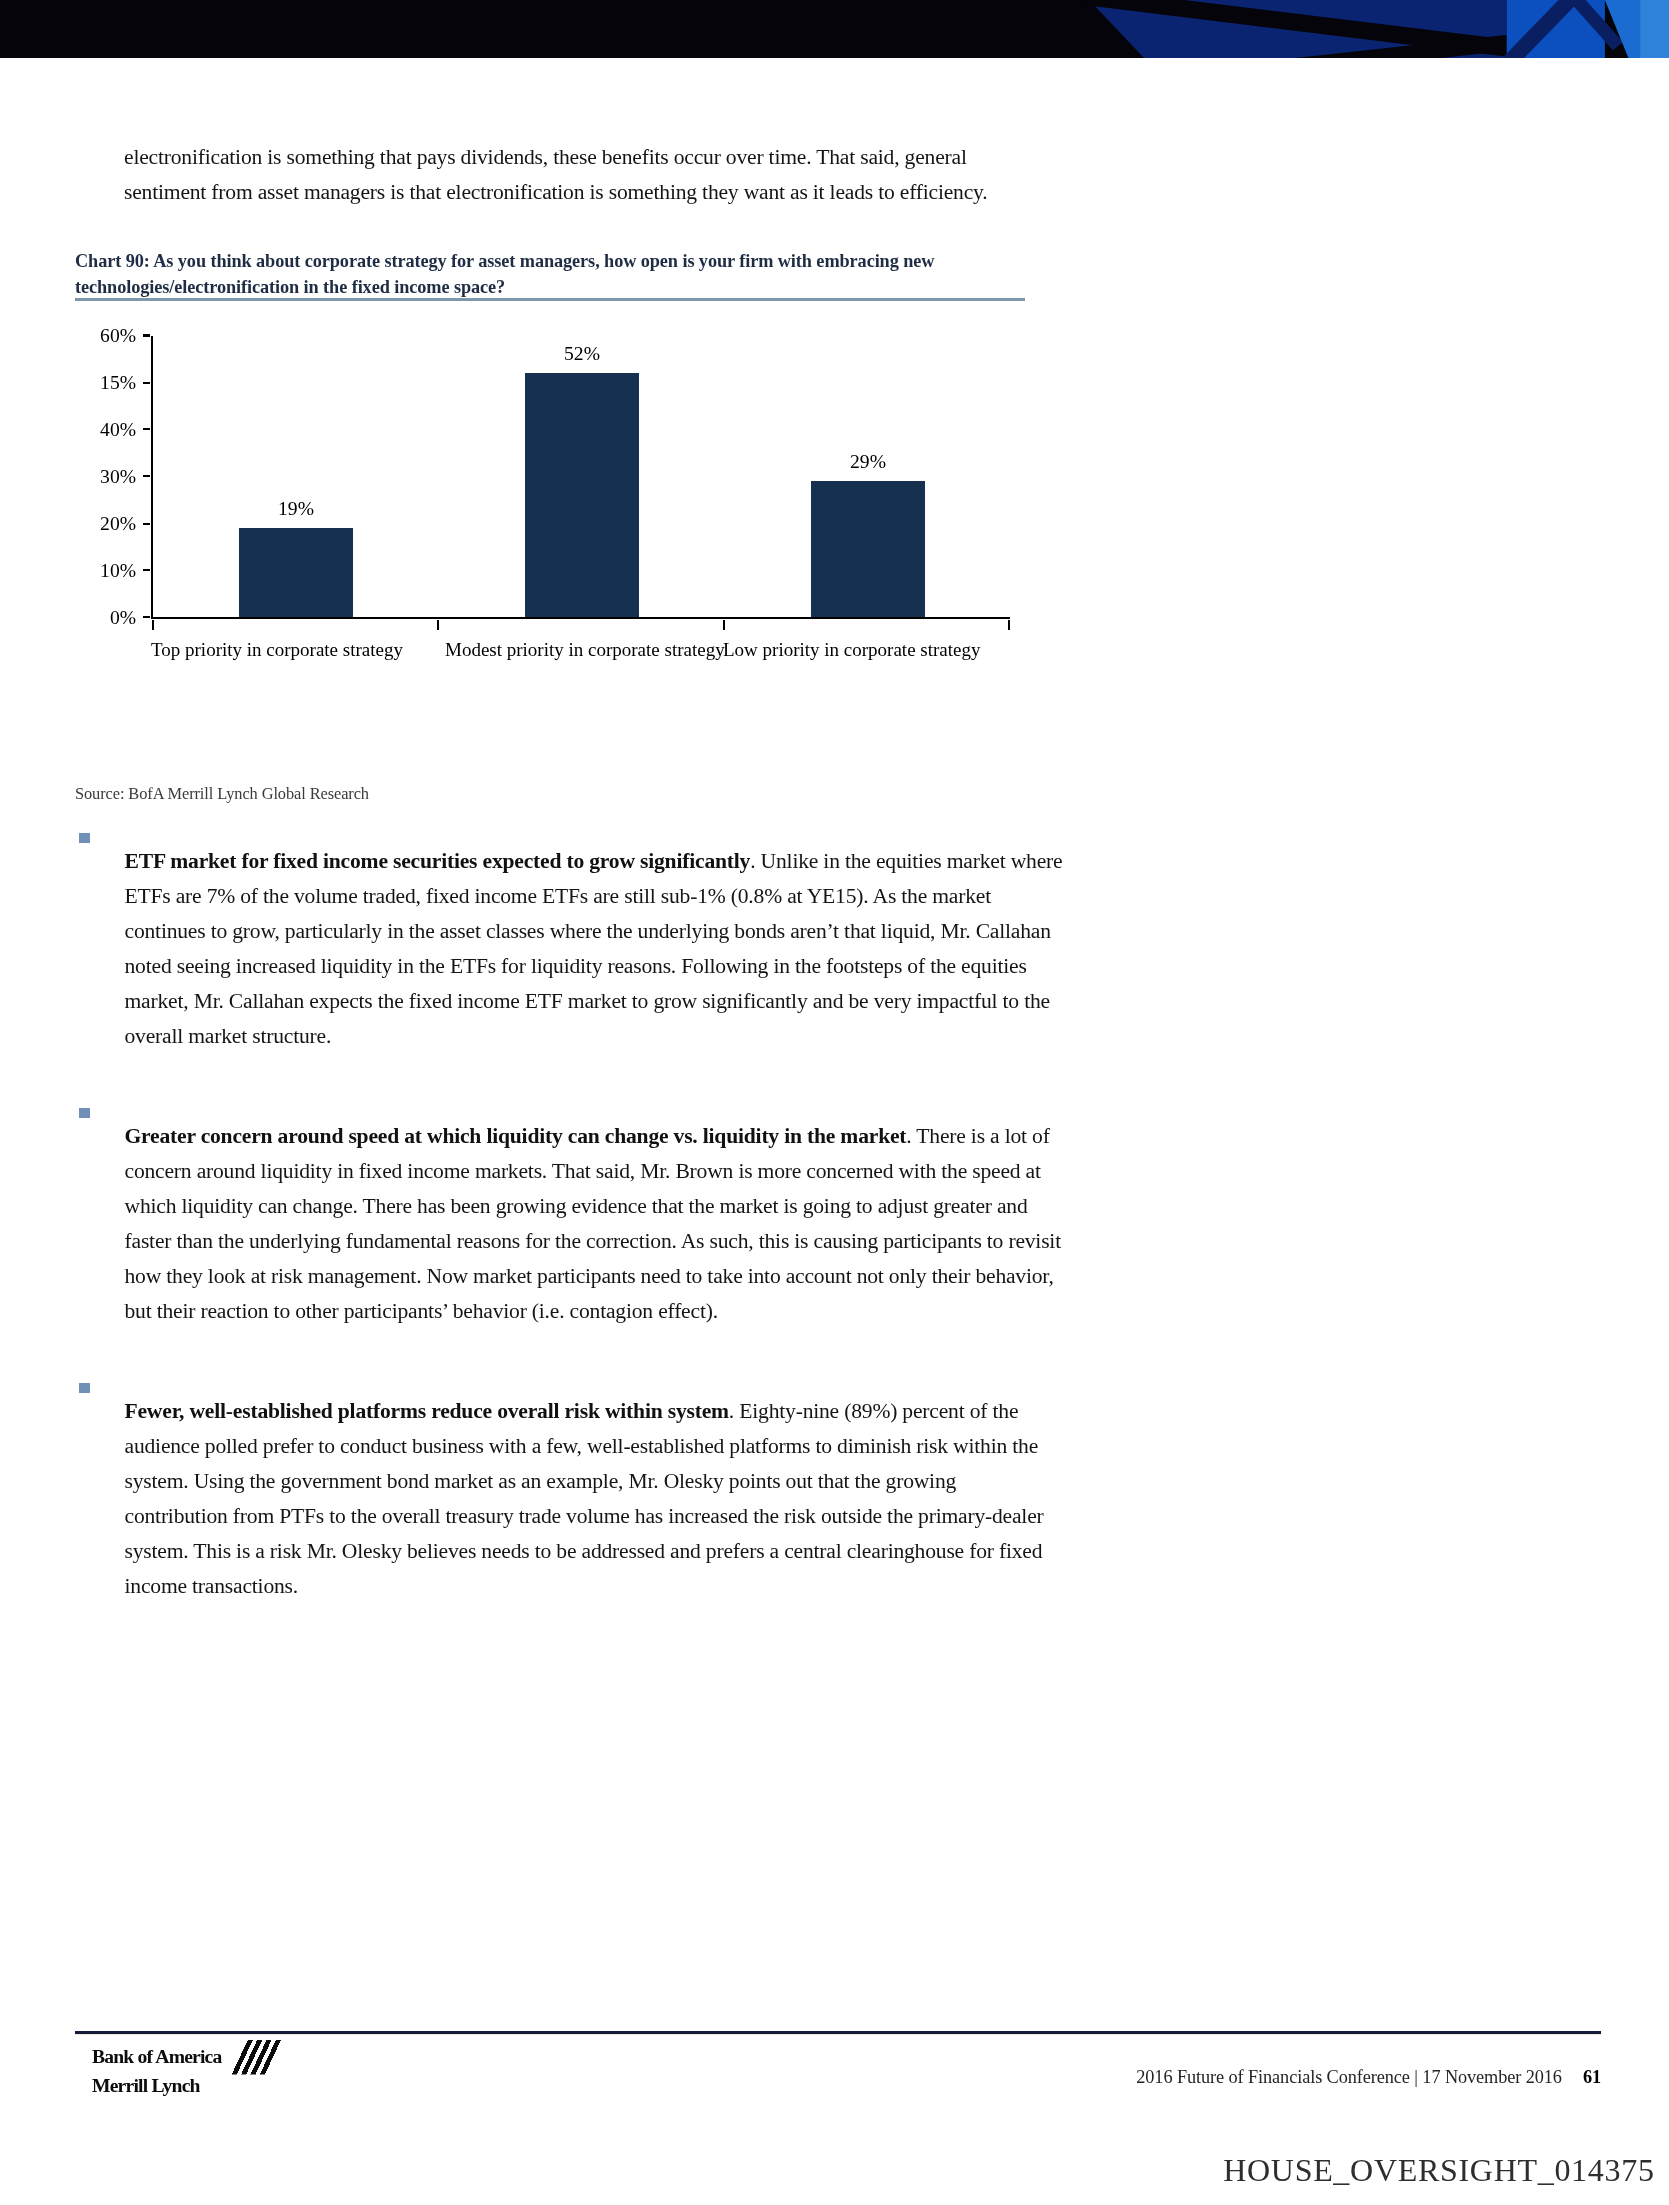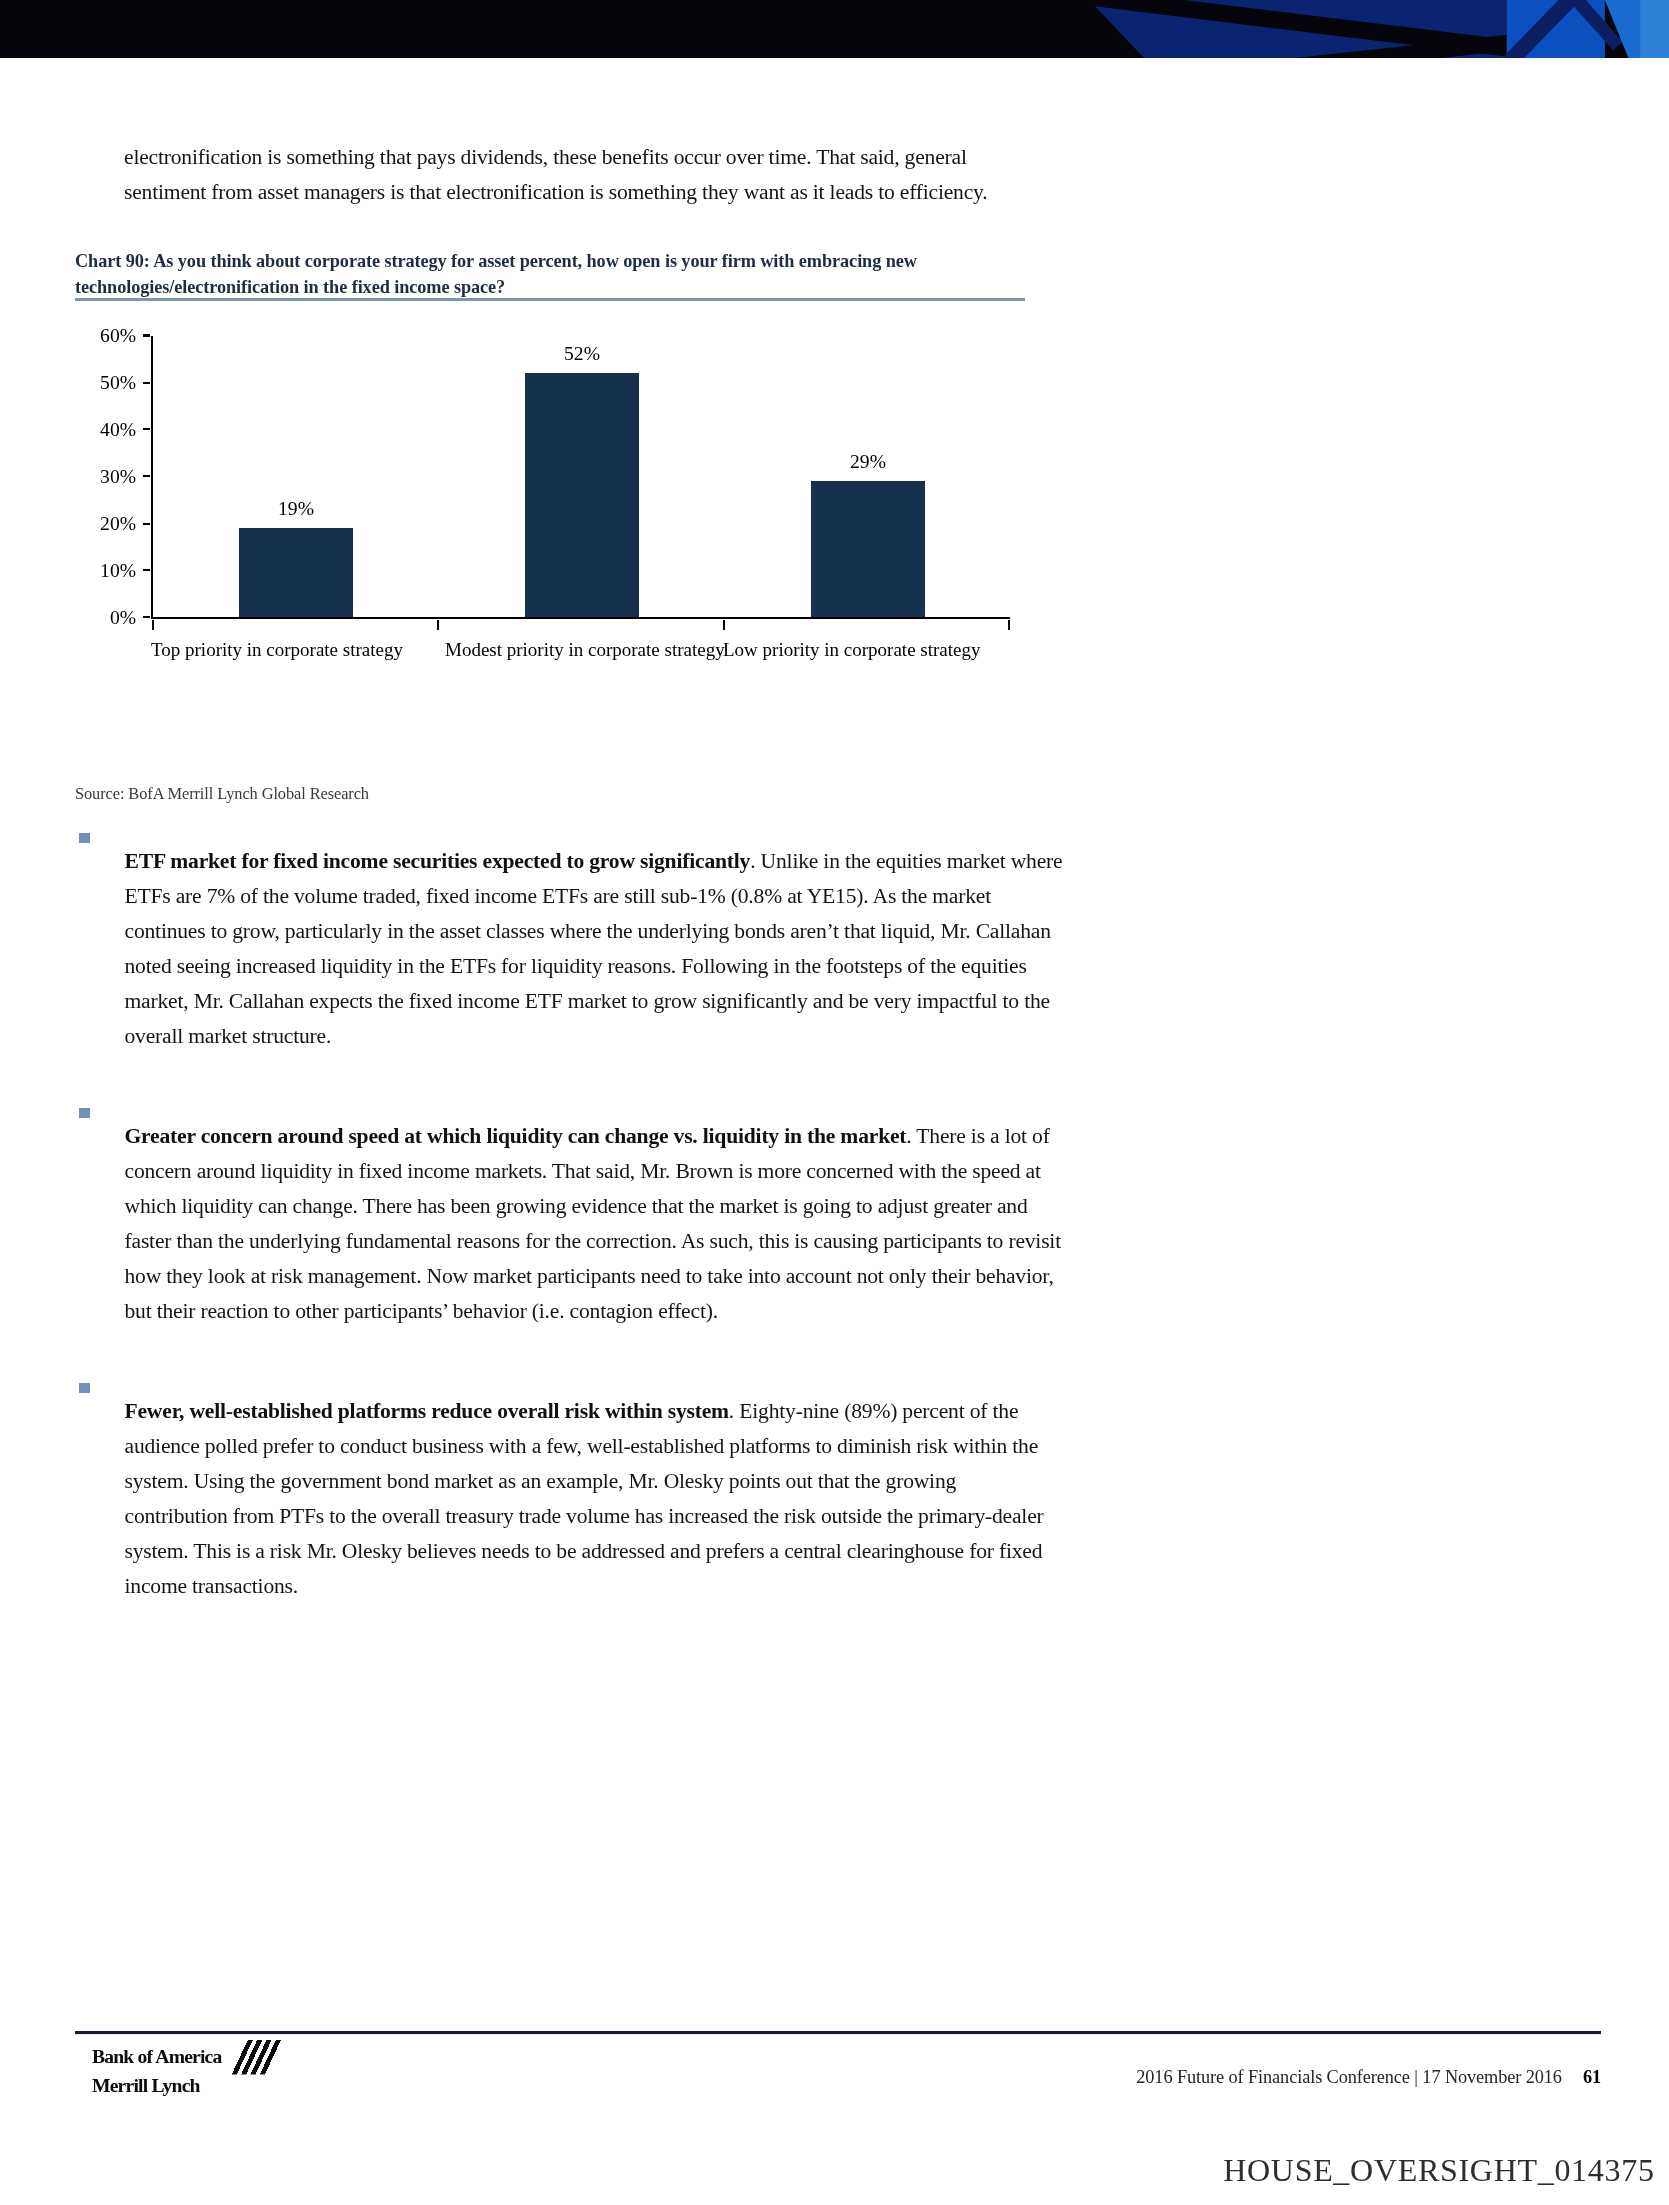--- a/index.html
+++ b/index.html
@@ -120,27 +120,27 @@
       <polygon points="2302,0 2452,0 2452,88 2302,88" fill="#0c50c0"></polygon>
       <line x1="2306" y1="94" x2="2404" y2="-6" stroke="#0a1e62" stroke-width="24"></line>
       <line x1="2404" y1="-6" x2="2472" y2="70" stroke="#0a1e62" stroke-width="20"></line>
       <polygon points="2452,0 2550,0 2550,88 2488,88" fill="#1b6cd0"></polygon>
       <rect x="2506" y="0" width="44" height="88" fill="#2e82da"></rect>
     </svg>
   </div>
 
   <p class="intro">electronification is something that pays dividends, these benefits occur over time. That said, general sentiment from asset managers is that electronification is something they want as it leads to efficiency.</p>
 
-  <div class="chart-title">Chart 90: As you think about corporate strategy for asset percent, how open is your firm with embracing new technologies/electronification in the fixed income space?</div>
+  <div class="chart-title">Chart 90: As you think about corporate strategy for asset managers, how open is your firm with embracing new technologies/electronification in the fixed income space?</div>
   <div class="chart-rule"></div>
 
   <div class="chart-area">
     <div class="plot">
       <span class="ylab">60%</span>
-      <span class="ylab">50%</span>
+      <span class="ylab">15%</span>
       <span class="ylab">40%</span>
       <span class="ylab">30%</span>
       <span class="ylab">20%</span>
       <span class="ylab">10%</span>
       <span class="ylab">0%</span>
       <span class="ytick"></span>
       <span class="ytick"></span>
       <span class="ytick"></span>
       <span class="ytick"></span>
       <span class="ytick"></span>

